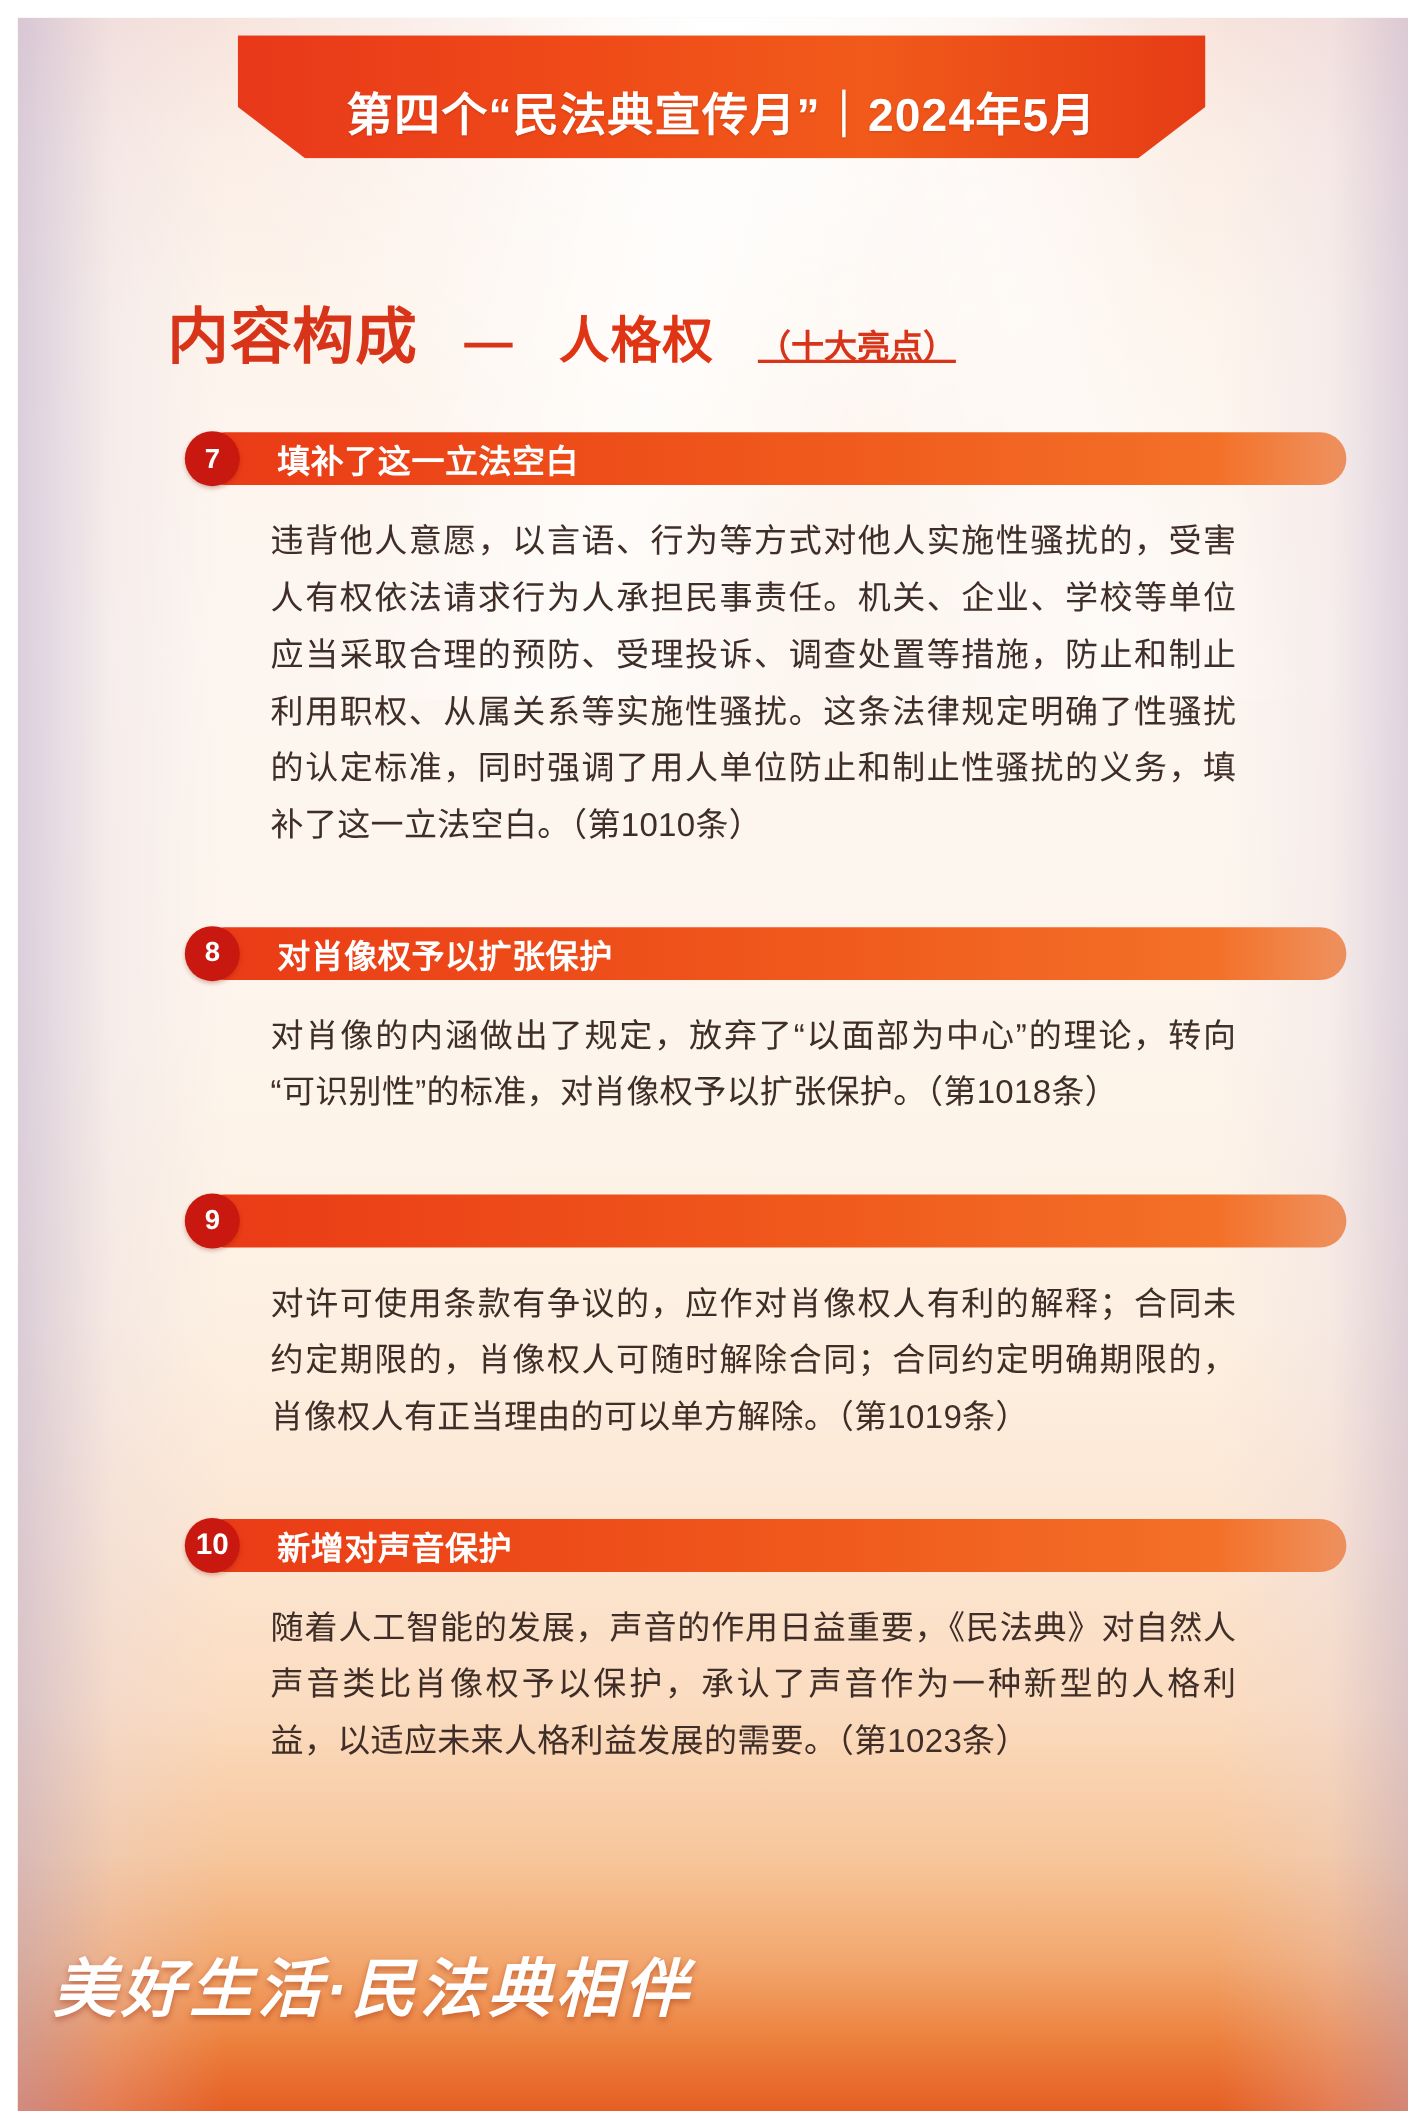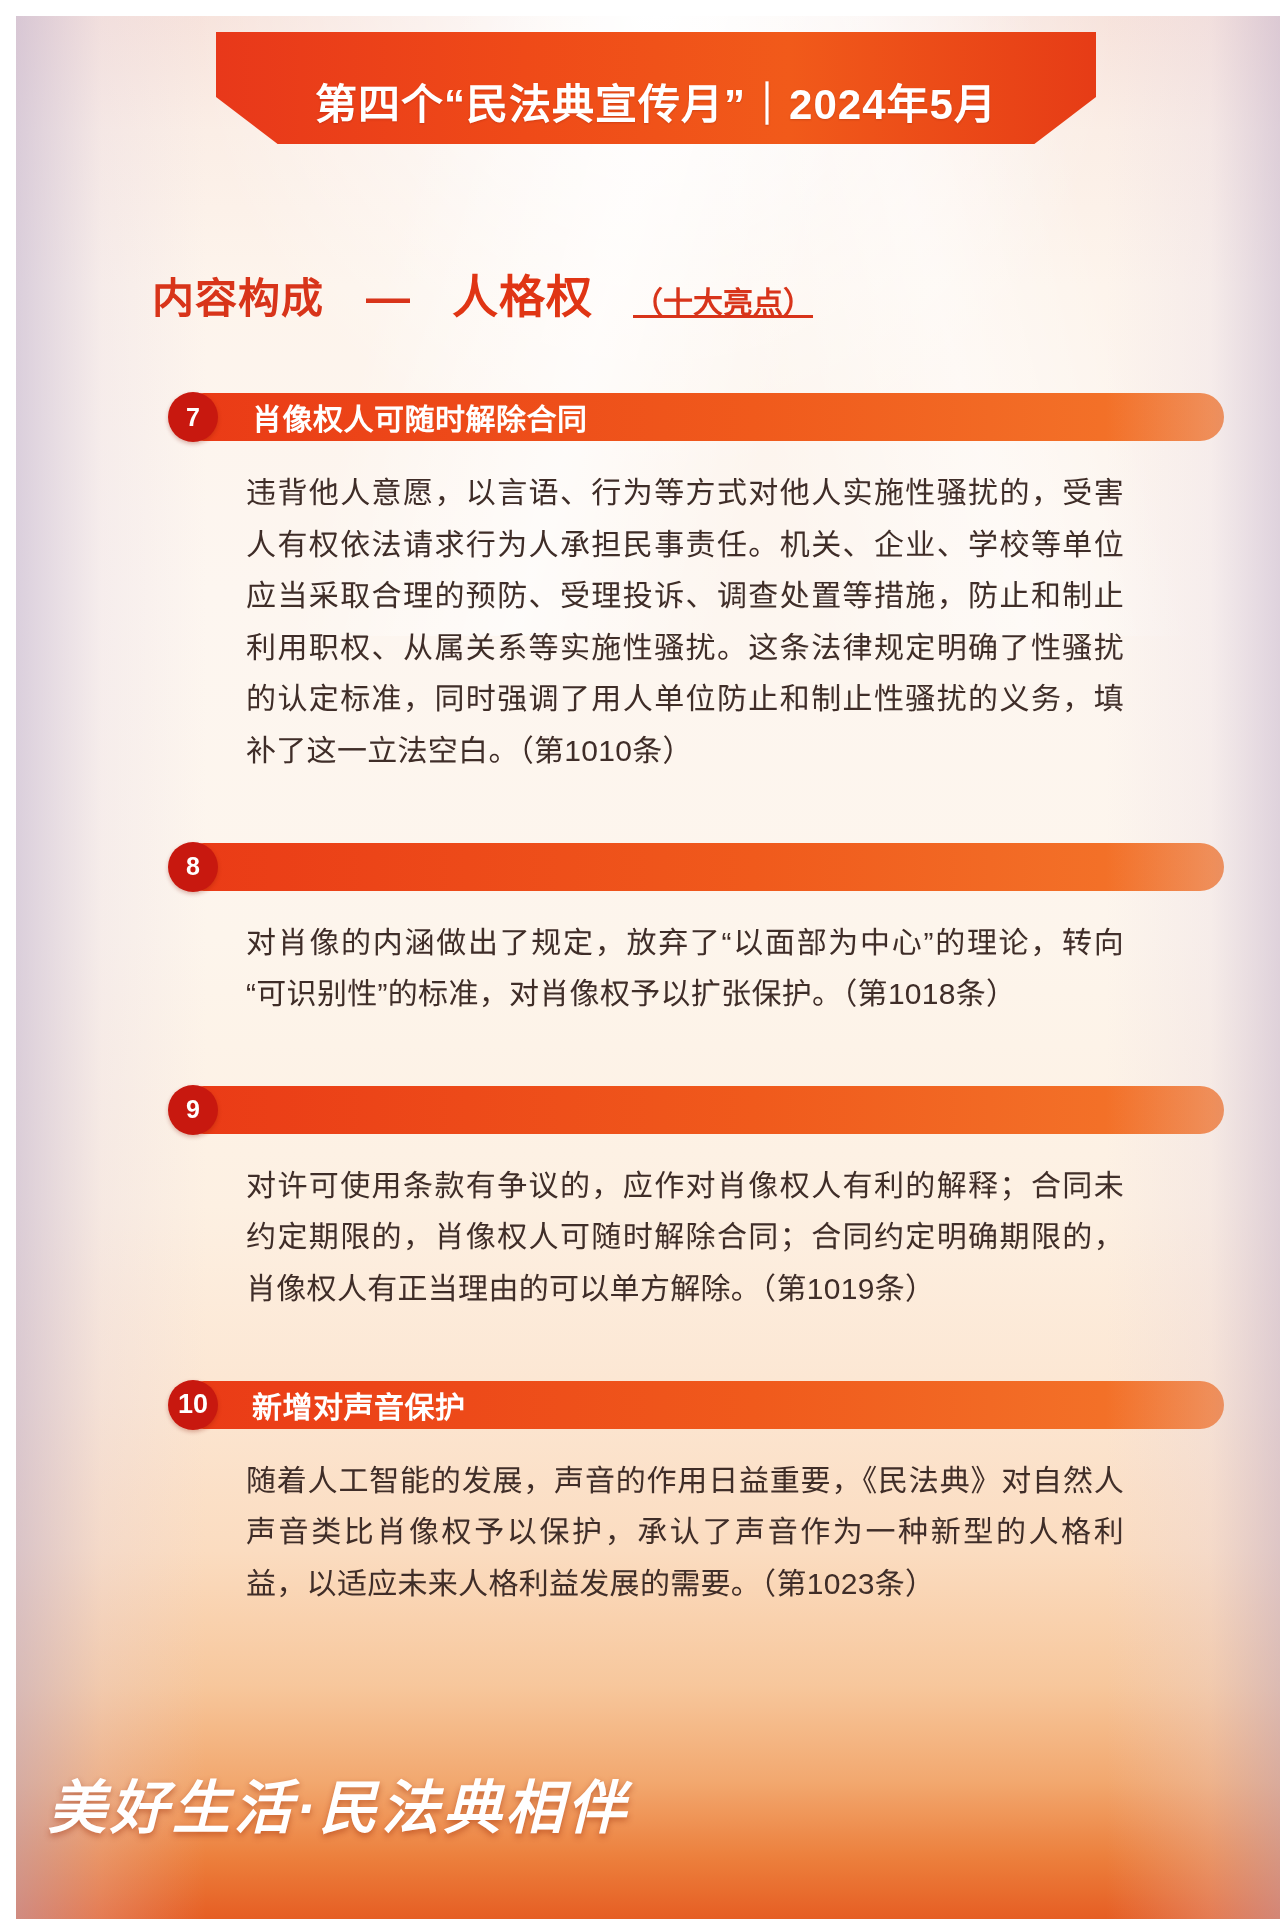--- a/index.html
+++ b/index.html
@@ -98,21 +98,21 @@
   .section-head {
     position: absolute;
     top: 212px;
     left: 104px;
     display: flex;
     align-items: baseline;
     white-space: nowrap;
   }
   .sh-main {
     color: #d8341a;
-    font-size: 42px;
+    font-size: 56px;
     font-weight: bold;
     letter-spacing: 1px;
   }
   .sh-dash {
     color: #d8341a;
     font-size: 44px;
     font-weight: bold;
     margin: 0 10px;
   }
   .sh-accent {
@@ -231,29 +231,30 @@
     <span class="sh-accent">人格权</span>
     <span class="sh-sub">（十大亮点）</span>
   </div>
 
   <div class="content">
 
     <div class="item">
       <div class="item-head">
         <div class="pill"></div>
         <div class="badge">7</div>
-        <div class="item-title">肖像权人可随时解除合同</div>
+        <div class="item-title">填补了这一立法空白</div>
       </div>
       <div class="item-body">违背他人意愿，以言语、行为等方式对他人实施性骚扰的，受害人有权依法请求行为人承担民事责任。机关、企业、学校等单位应当采取合理的预防、受理投诉、调查处置等措施，防止和制止利用职权、从属关系等实施性骚扰。这条法律规定明确了性骚扰的认定标准，同时强调了用人单位防止和制止性骚扰的义务，填补了这一立法空白。（第1010条）</div>
     </div>
 
     <div class="item">
       <div class="item-head">
         <div class="pill"></div>
         <div class="badge">8</div>
+        <div class="item-title">对肖像权予以扩张保护</div>
       </div>
       <div class="item-body">对肖像的内涵做出了规定，放弃了“以面部为中心”的理论，转向“可识别性”的标准，对肖像权予以扩张保护。（第1018条）</div>
     </div>
 
     <div class="item">
       <div class="item-head">
         <div class="pill"></div>
         <div class="badge">9</div>
       </div>
       <div class="item-body">对许可使用条款有争议的，应作对肖像权人有利的解释；合同未约定期限的，肖像权人可随时解除合同；合同约定明确期限的，肖像权人有正当理由的可以单方解除。（第1019条）</div>

